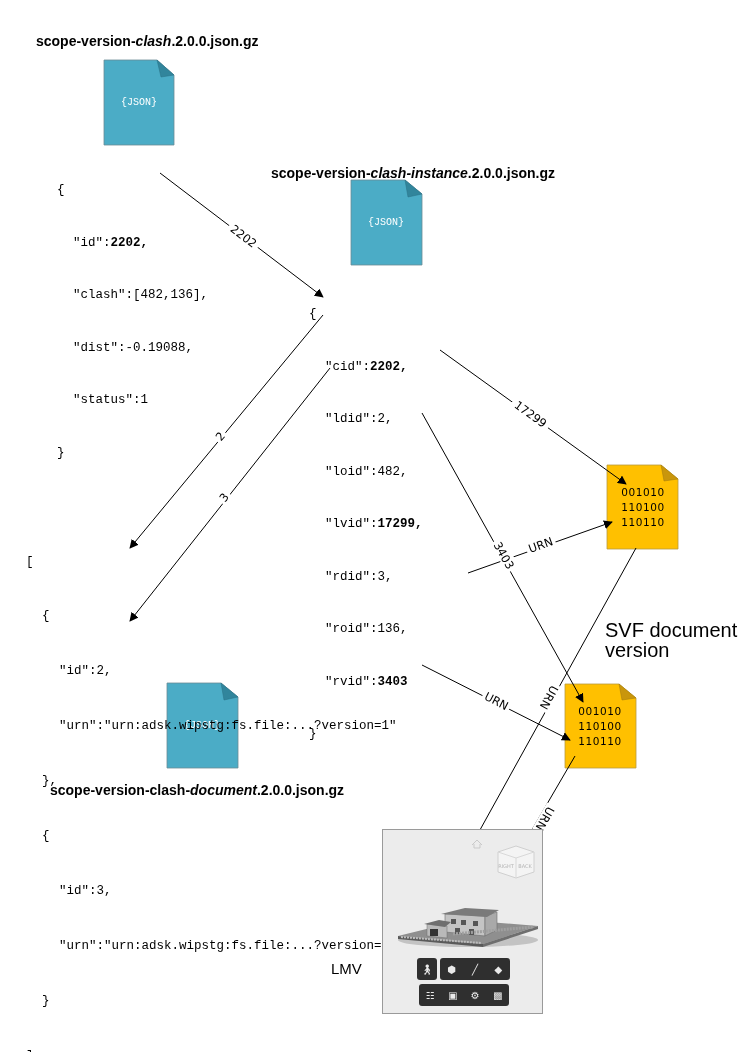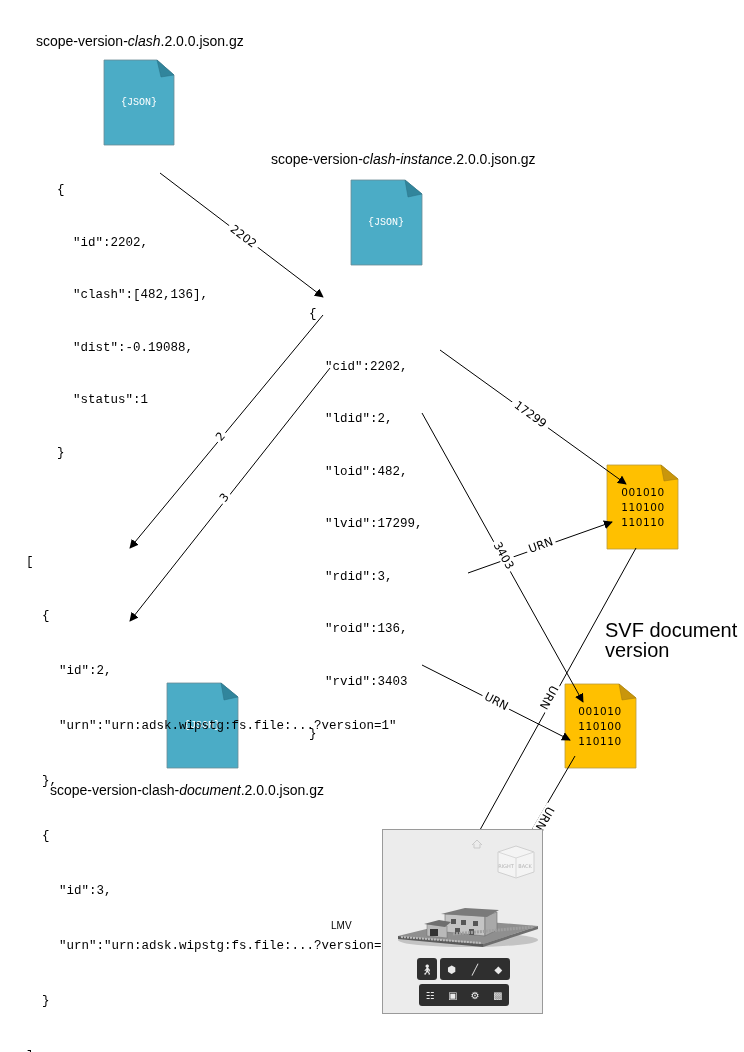--- a/index.html
+++ b/index.html
@@ -1,42 +1,42 @@
 <!DOCTYPE html>
 <html><head>
 <meta charset="utf-8">
 <style>
   html, body { margin: 0; padding: 0; background: #ffffff; }
   body { width: 744px; height: 1052px; position: relative; overflow: hidden; }
   .sans { font-family: "Liberation Sans", "DejaVu Sans", sans-serif; color: #000; }
   .mono { font-family: "Liberation Mono", "DejaVu Sans Mono", monospace; color: #000; }
-  .caption { position: absolute; font-size: 14px; white-space: nowrap; }
+  .caption { position: absolute; font-size: 14px; white-space: nowrap; font-weight: bold; }
   .caption i { font-style: italic; }
   .code { position: absolute; font-size: 12.5px; line-height: 17.5px; white-space: pre; }
-  .code b { font-weight: normal; }
+  .code b { font-weight: bold; }
   svg.layer { position: absolute; left: 0; top: 0; }
   .lmv {
     position: absolute; left: 382px; top: 829px; width: 161px; height: 185px;
     background: #ececec; border: 1px solid #9a9a9a; box-sizing: border-box;
   }
   .toolbar {
     position: absolute; background: #2f2f2f; border-radius: 3px; display: flex;
     align-items: center; justify-content: space-around;
   }
   .tb-icon { color: #eaeaea; font-size: 10px; width: 20px; text-align: center; font-family: "DejaVu Sans", sans-serif; }
   .side-label { position: absolute; font-size: 20px; }
 </style>
 </head>
 <body>
 
 <div class="caption sans" style="left:36px; top:33px;">
   <span>scope-version-</span><i>clash</i><span>.2.0.0.json.gz</span>
 </div>
 
-<div class="caption sans" style="left:271px; top:151px;">
+<div class="caption sans" style="left:271px; top:165px;">
   <span>scope-version-</span><i>clash-instance</i><span>.2.0.0.json.gz</span>
 </div>
 
 <div class="caption sans" style="left:50px; top:782px;text-align:center;">
   <span>scope-version-clash-</span><i>document</i><span>.2.0.0.json.gz</span>
 </div>
 
 <svg class="layer" width="744" height="1052" viewBox="0 0 744 1052">
   <defs>
     <marker id="arrow" viewBox="0 0 10 10" refX="9" refY="5" markerWidth="9" markerHeight="9" orient="auto-start-reverse">
@@ -162,21 +162,21 @@
   <div style="padding-left:33px;"><span>"urn":</span><span>"urn:adsk.wipstg:fs.file:...?version=1"</span></div>
   <div style="padding-left:16px;">}</div>
   <div>]</div>
 </div>
 
 <div class="side-label sans" style="left:605px; top:620px; line-height:20px;">
   <div>SVF document</div>
   <div>version</div>
 </div>
 
-<div class="side-label sans" style="left:331px; top:920px; font-size:10px;">LMV</div>
+<div class="side-label sans" style="left:331px; top:960px; font-size:15px;">LMV</div>
 
 <div class="lmv">
 
   <svg style="position:absolute; left:111px; top:12px;" width="44" height="40">
     <path d="M4,10 L22,4 L40,10 L40,30 L22,36 L4,30 Z" fill="#f4f4f4" stroke="#d0d0d0" stroke-width="1"></path>
     <path d="M4,10 L22,16 L40,10 M22,16 L22,36" stroke="#d8d8d8" fill="none"></path>
     <text x="12" y="26" font-size="5" fill="#b5b5b5" text-anchor="middle" font-family="DejaVu Sans, sans-serif">RIGHT</text>
     <text x="31" y="26" font-size="5" fill="#b5b5b5" text-anchor="middle" font-family="DejaVu Sans, sans-serif">BACK</text>
   </svg>
 

